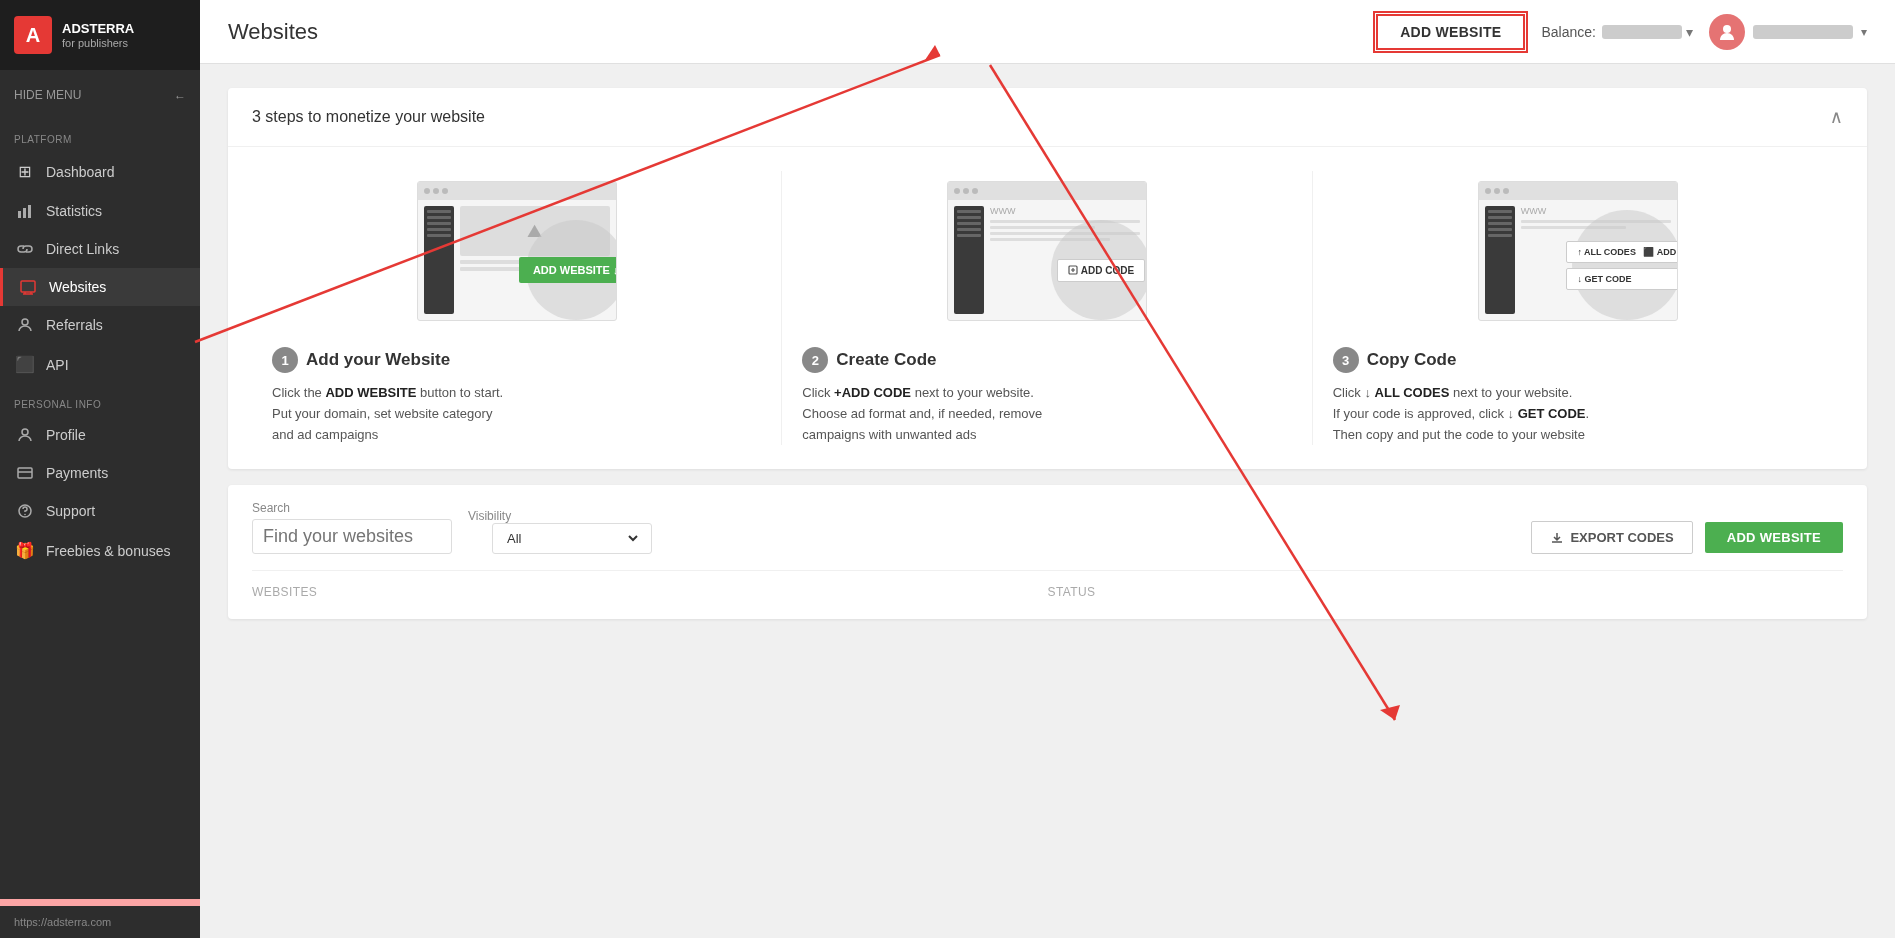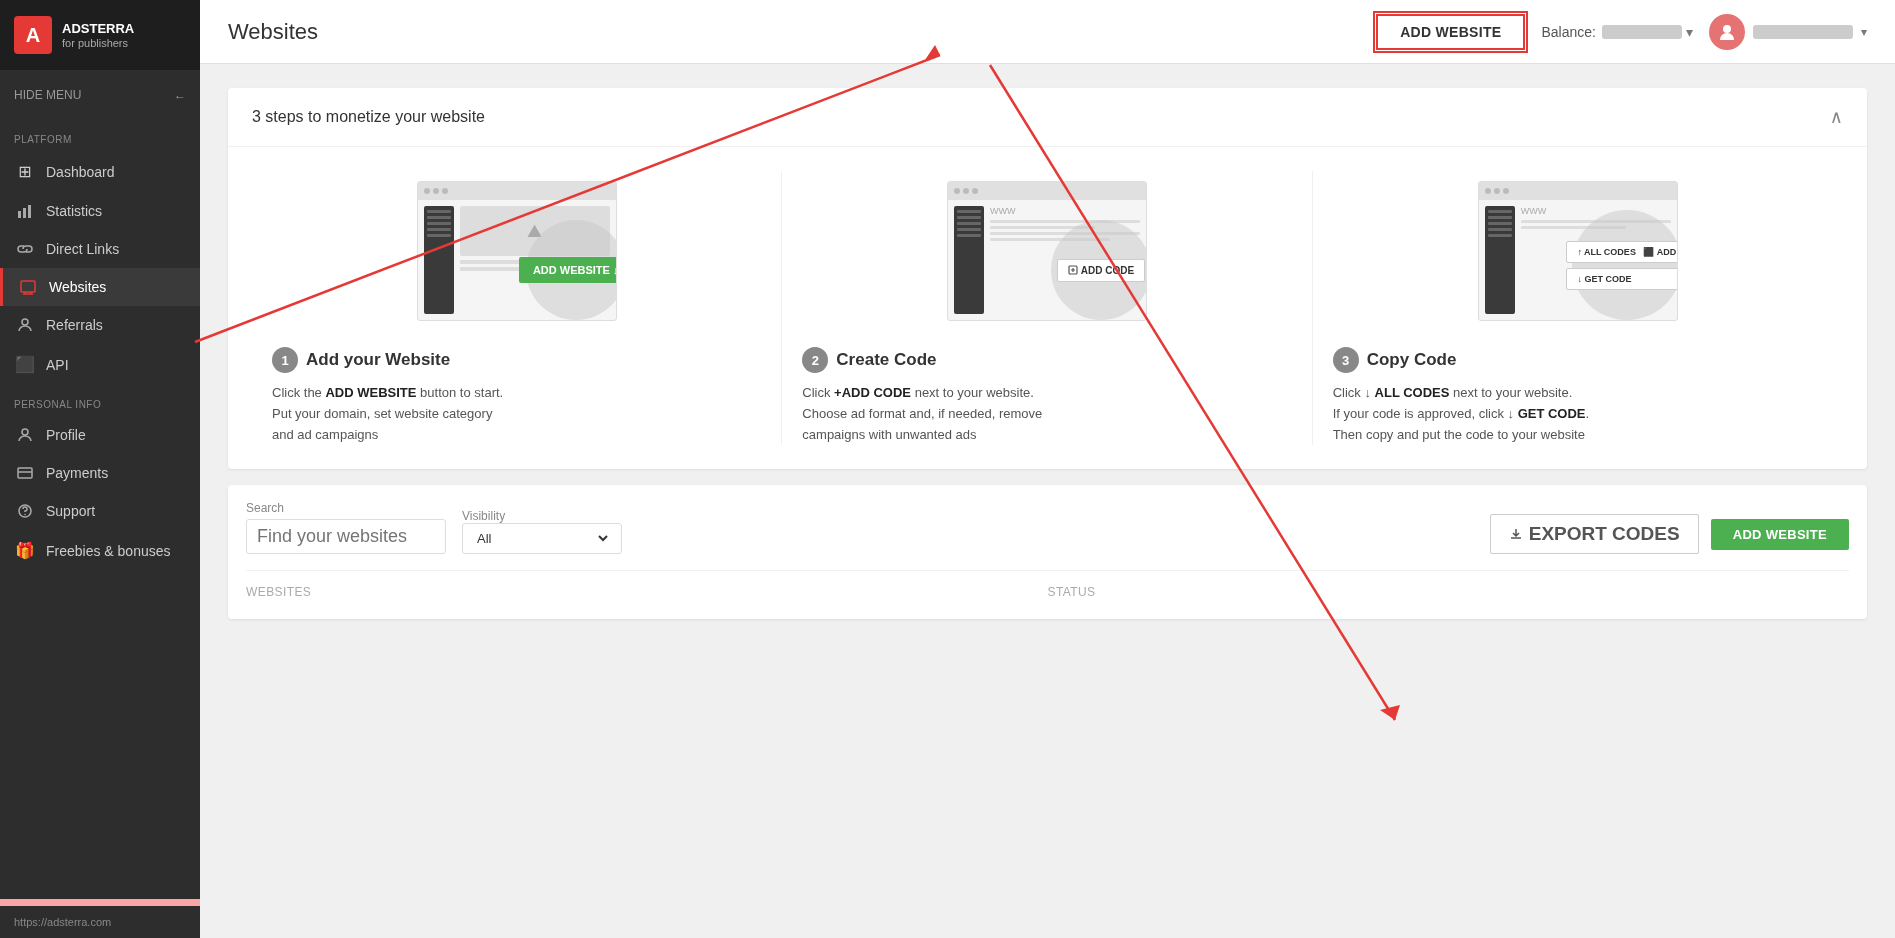--- a/index.html
+++ b/index.html
@@ -357,21 +357,21 @@
       color: #555;
       letter-spacing: 0.5px;
       cursor: pointer;
       text-transform: uppercase;
     }
 
     
     .search-card {
       background: white;
       border-radius: 4px;
-      padding: 16px 18px;
+      padding: 16px 24px;
       box-shadow: 0 1px 3px rgba(0,0,0,0.08);
     }
     .search-row {
       display: flex;
       align-items: flex-end;
       gap: 16px;
       margin-bottom: 16px;
     }
     .search-group { display: flex; flex-direction: column; gap: 4px; }
     .search-label { font-size: 12px; color: #888; }
@@ -396,20 +396,21 @@
     .visibility-group { display: flex; flex-direction: column; }
     .visibility-select-wrap {
       display: flex;
       align-items: center;
       border: 1px solid #ddd;
       border-radius: 3px;
       padding: 6px 10px;
       width: 160px;
       background: white;
       cursor: pointer;
+      margin-left: 24px;
     }
     .visibility-select {
       border: none;
       outline: none;
       font-size: 13px;
       color: #333;
       flex: 1;
       background: transparent;
       cursor: pointer;
     }
@@ -417,21 +418,21 @@
       margin-left: auto;
       display: flex;
       gap: 12px;
       align-items: center;
     }
     .btn-export {
       border: 1px solid #ccc;
       background: white;
       color: #555;
       padding: 8px 18px;
-      font-size: 19px;
+      font-size: 13px;
       cursor: pointer;
       display: flex;
       align-items: center;
       gap: 6px;
       border-radius: 2px;
       font-weight: 600;
     }
     .btn-add-website-green {
       background: #4caf50;
       color: white;

